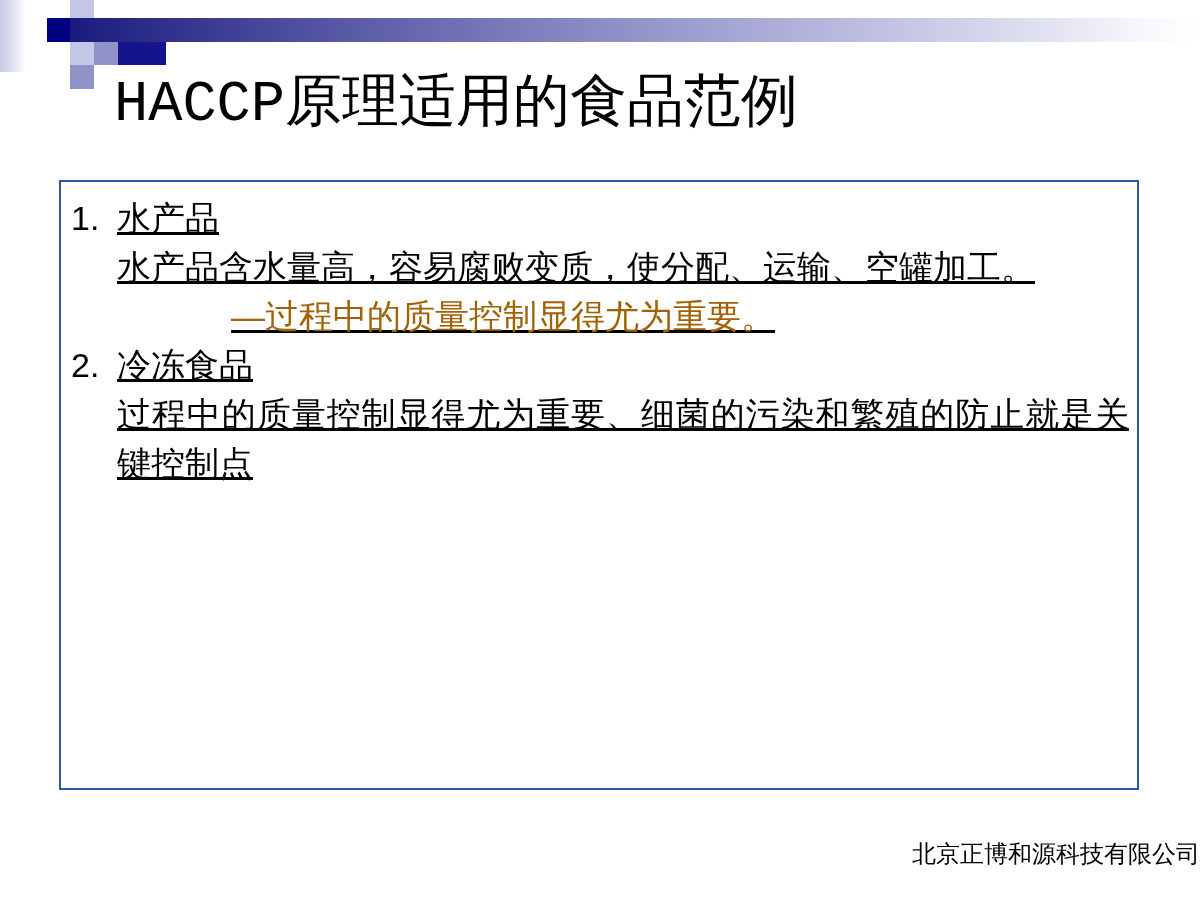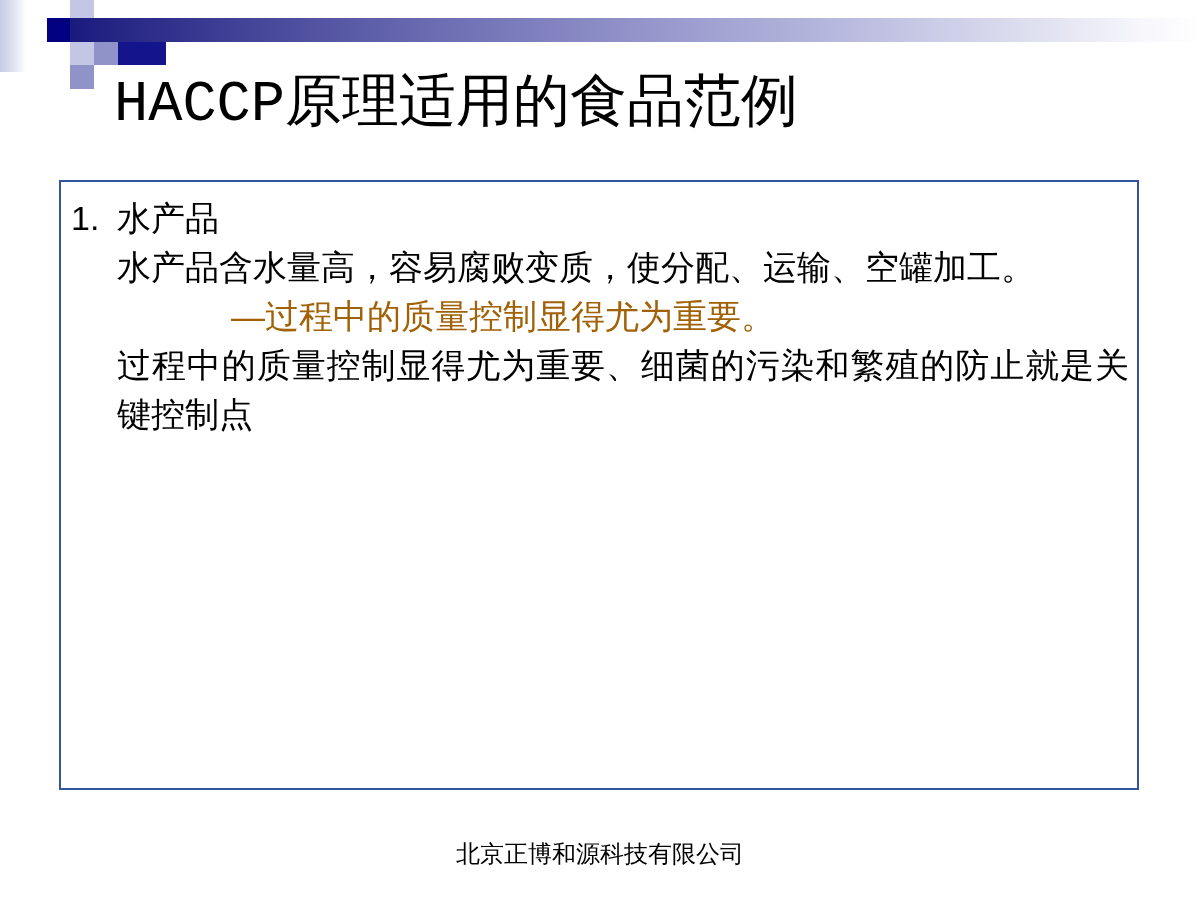--- a/index.html
+++ b/index.html
@@ -86,20 +86,21 @@
   }
   #content-list {
     position: absolute;
     left: 10px;
     top: 12px;
     right: 8px;
   }
 
   .list-item {
     position: relative;
+    text-decoration: underline;
   }
   .item-head {
     font-size: 34px;
     line-height: 49px;
     color: #000000;
     white-space: nowrap;
   }
   .item-num {
     display: inline-block;
     width: 46px;
@@ -120,21 +121,21 @@
     padding-left: 160px;
     white-space: nowrap;
   }
 
   
   #footer {
     position: absolute;
     left: 0;
     top: 838px;
     width: 1200px;
-    text-align: center;
+    text-align: right;
     font-size: 24px;
     line-height: 32px;
     color: #000000;
   }
 </style>
 </head>
 <body>
 
 <div id="header-ornament">
   <div class="orn-leftband"></div>
@@ -157,20 +158,23 @@
 
     <div class="list-item">
       <div class="item-head">
         <span class="item-num">1.</span><span>水产品</span>
       </div>
       <div class="item-body">水产品含水量高，容易腐败变质，使分配、运输、空罐加工。</div>
       <div class="item-note">—过程中的质量控制显得尤为重要。</div>
     </div>
 
     <div class="list-item">
+      <div class="item-head">
+        <span class="item-num">2.</span><span>冷冻食品</span>
+      </div>
       <div class="item-body">过程中的质量控制显得尤为重要、细菌的污染和繁殖的防止就是关键控制点</div>
     </div>
 
 
   </div>
 </div>
 
 <div id="footer">北京正博和源科技有限公司</div>
 
 </body></html>

